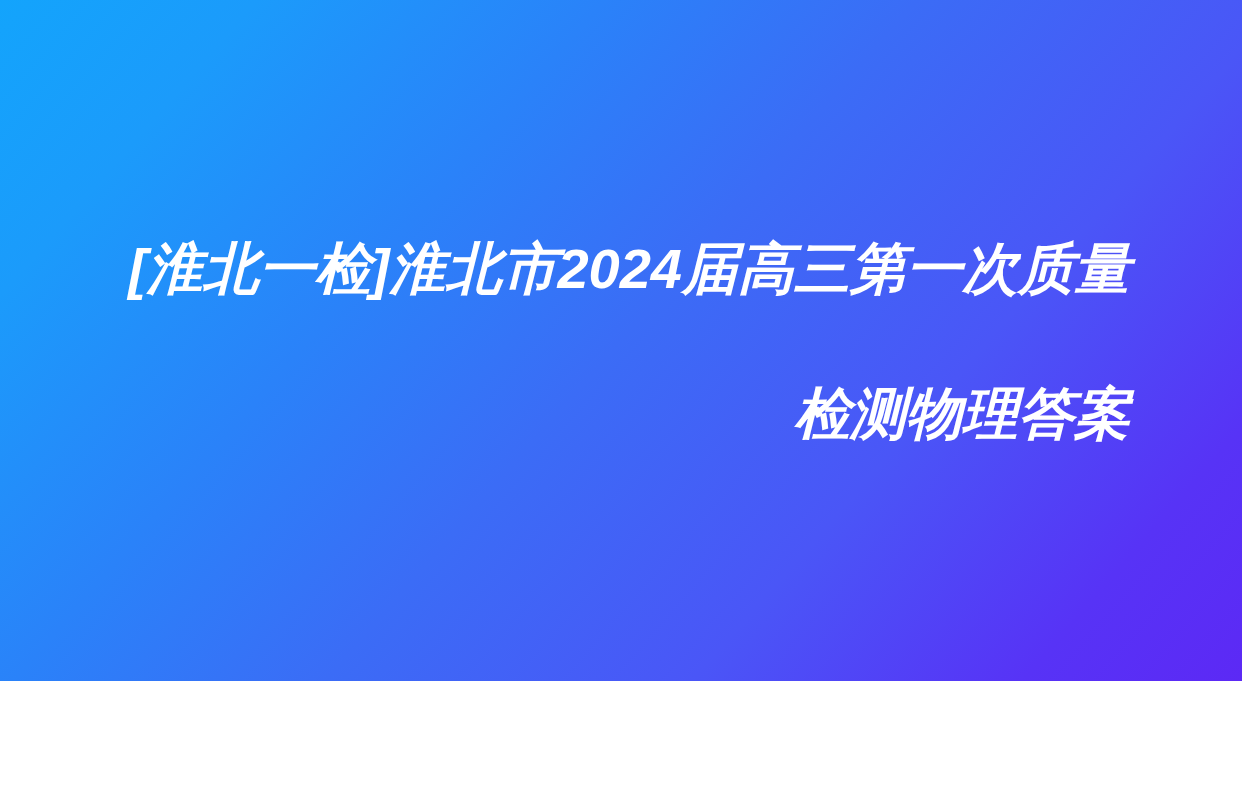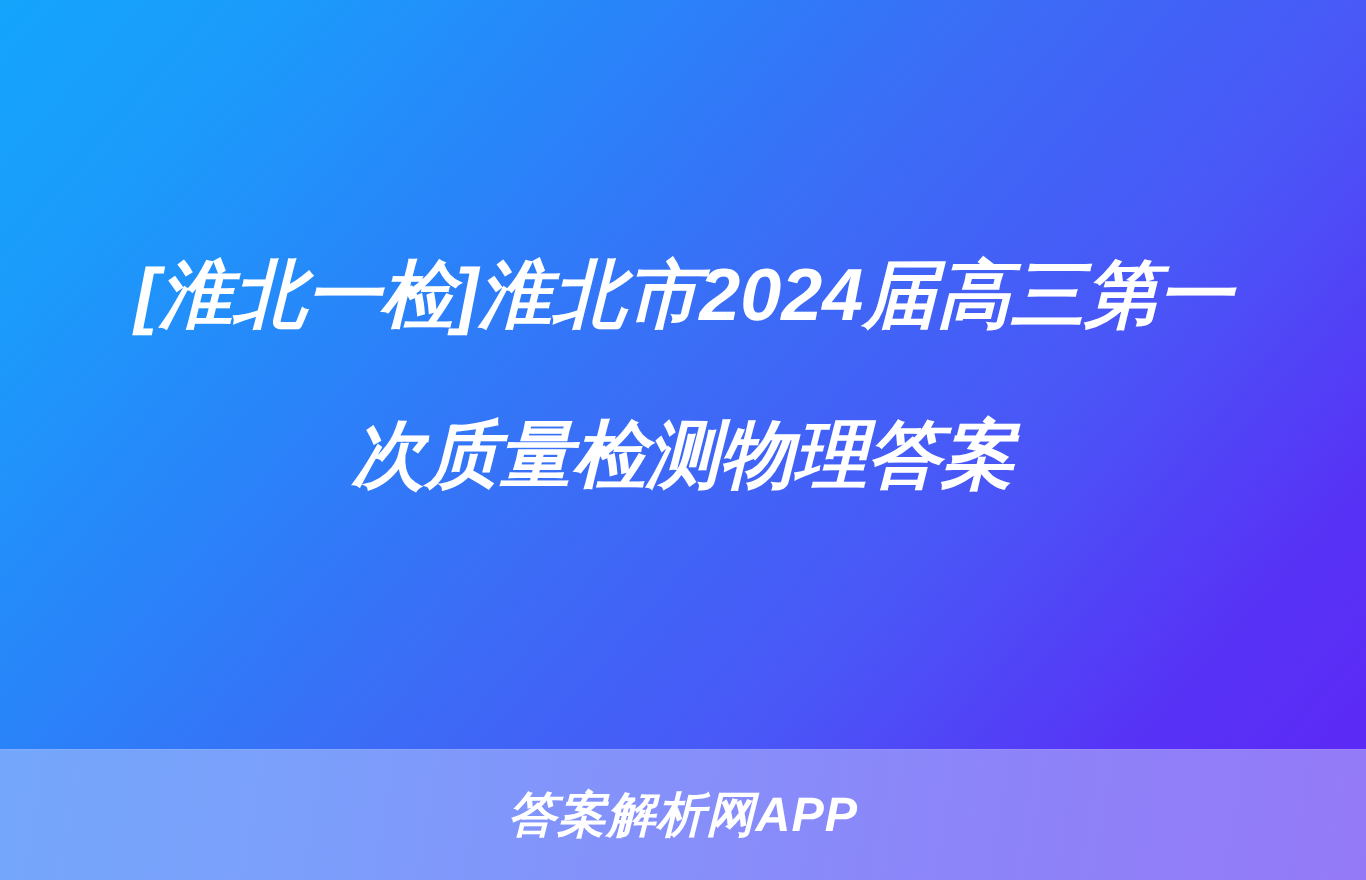--- a/index.html
+++ b/index.html
@@ -34,26 +34,26 @@
     display: flex;
     align-items: center;
     justify-content: center;
     box-sizing: border-box;
     padding: 0 96px;
   }
 
   .hero-title {
     margin: 16px;
     color: #ffffff;
-    font-size: 67px;
+    font-size: 56px;
     line-height: 145px;
     font-weight: bold;
     font-style: italic;
     letter-spacing: 0px;
-    text-align: center;
+    text-align: right;
     width: 100%;
     white-space: pre-wrap;
     word-break: break-all;
     text-rendering: optimizeLegibility;
   }
 
   
   .appbar {
     position: absolute;
     left: 0;
@@ -83,17 +83,14 @@
 </style>
 </head>
 <body>
 
 <div id="page">
 
   <div class="hero">
     <h1 class="hero-title">[淮北一检]淮北市2024届高三第一次质量检测物理答案</h1>
   </div>
 
-  <div class="appbar">
-    <span class="appbar-label">答案解析网APP</span>
-  </div>
 
 </div>
 
 </body></html>

